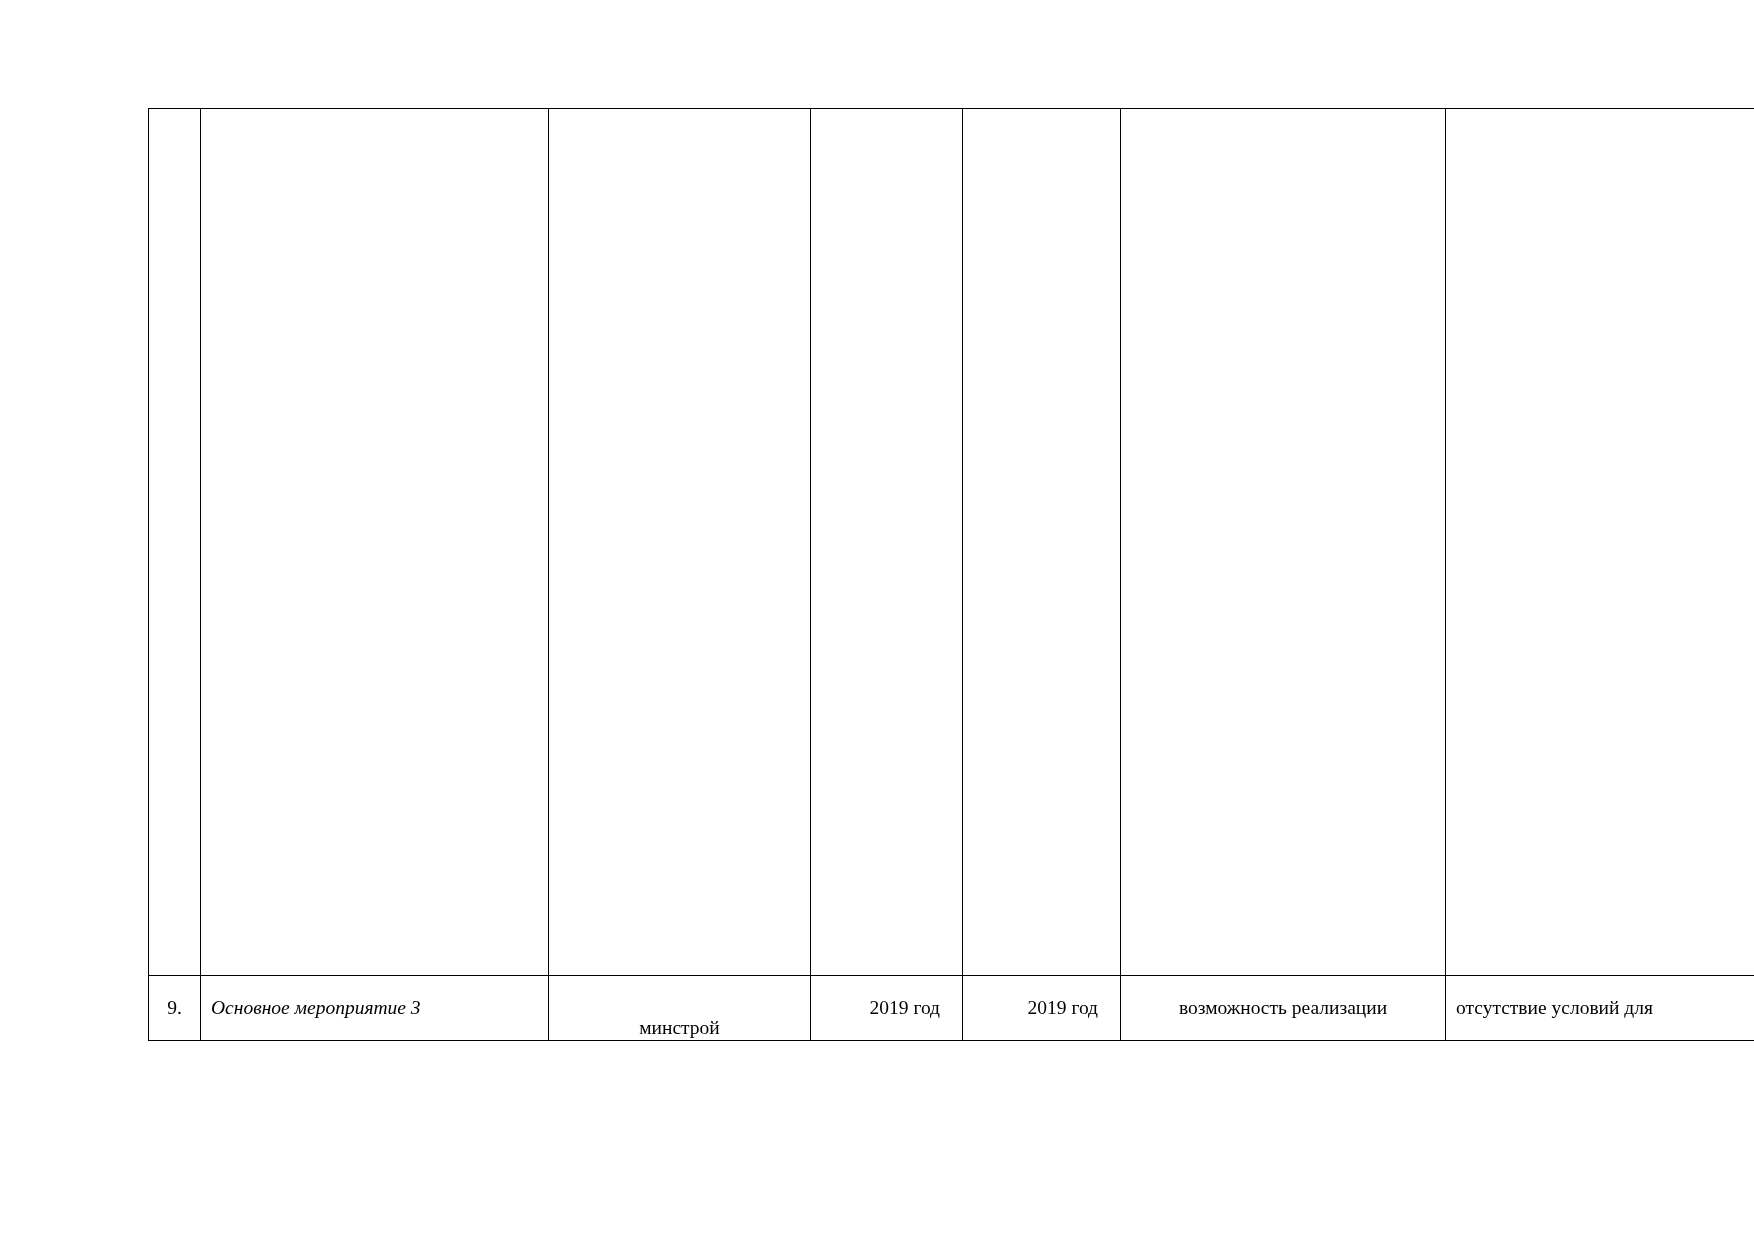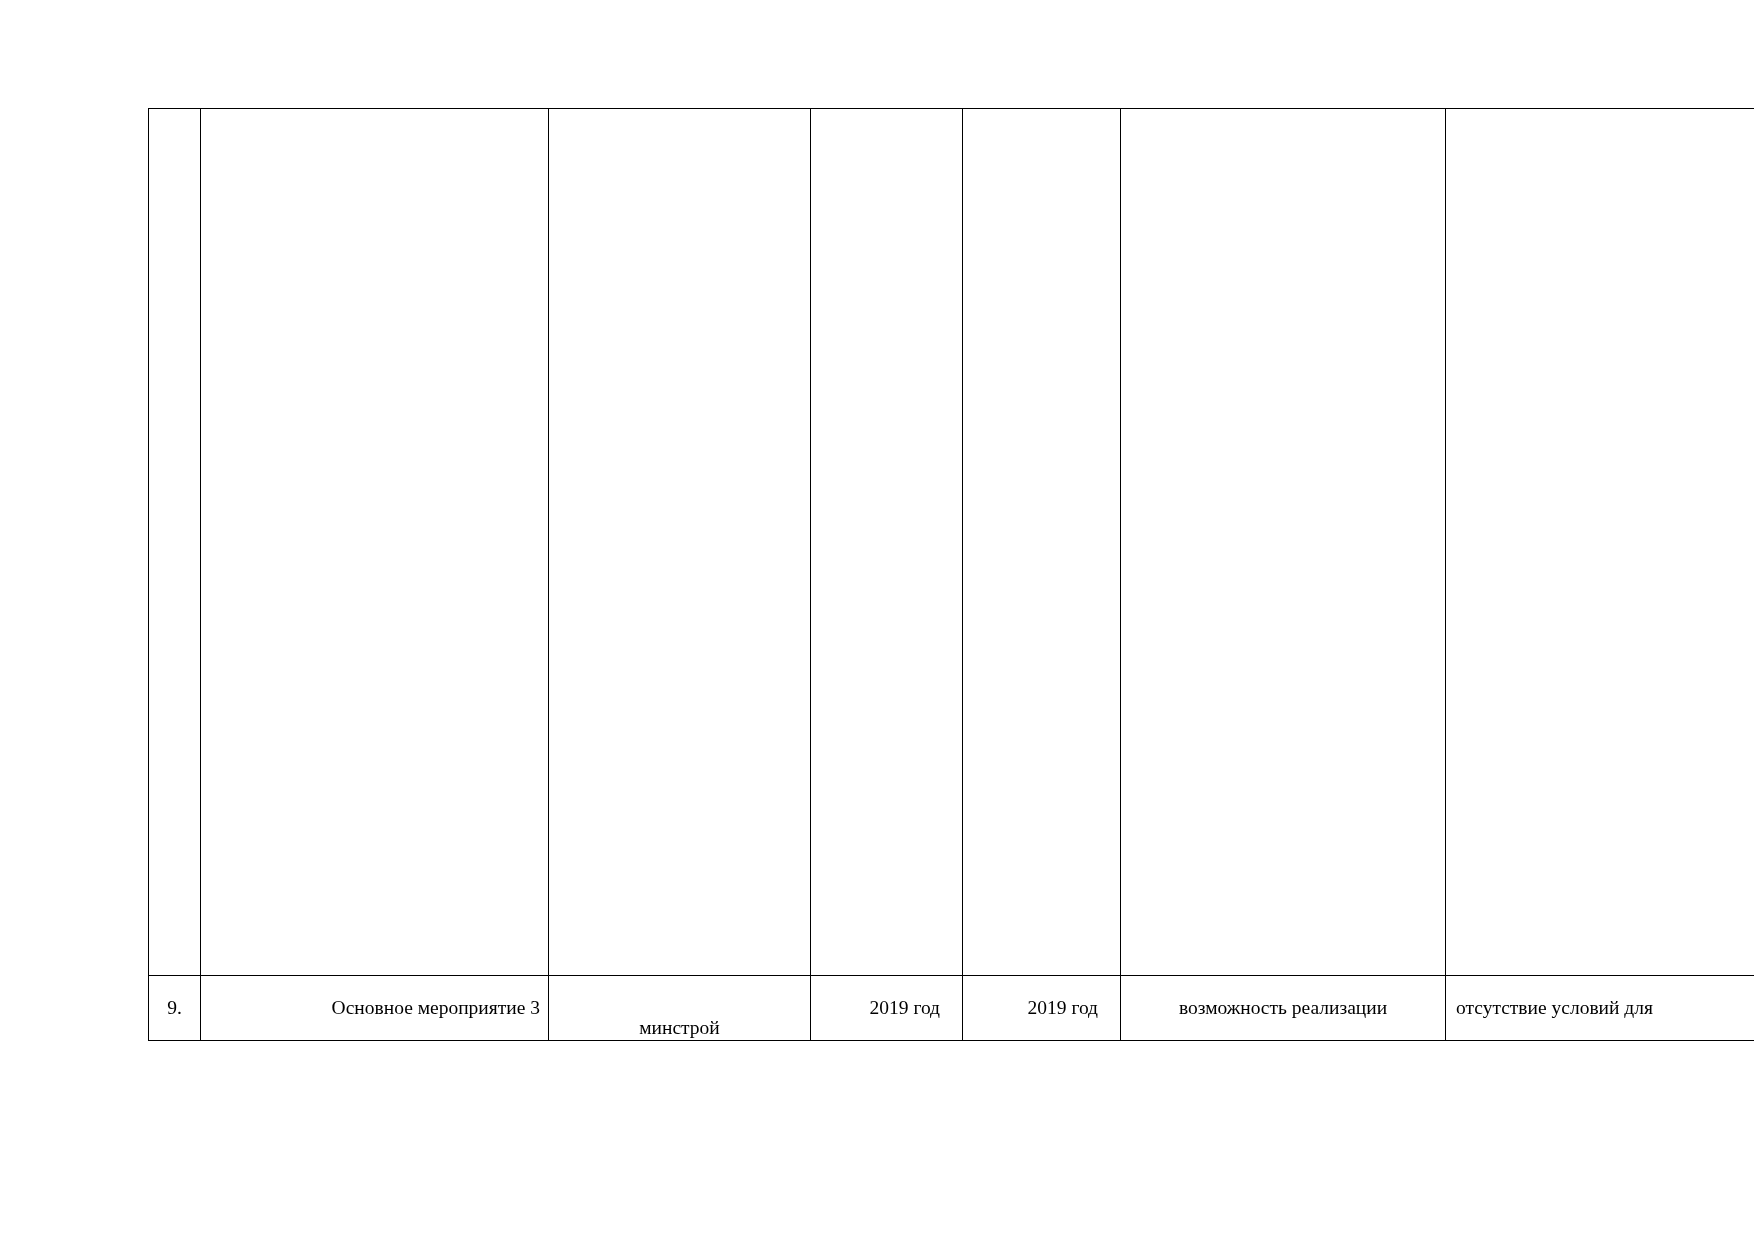--- a/index.html
+++ b/index.html
@@ -63,21 +63,21 @@
 
   .cell-inner {
     padding: 0 8px;
     display: block;
   }
 
   .num-cell .cell-inner {
     text-align: center;
     padding: 0 4px;
   }
-  .name-cell .cell-inner { text-align: right; padding-left: 10px; }
+  .name-cell .cell-inner { text-align: left; padding-left: 10px; font-style: italic; }
   .exec-cell .cell-inner { text-align: center; margin-top: 40px; }
   .start-cell .cell-inner { text-align: right; padding-right: 22px; }
   .end-cell .cell-inner { text-align: right; padding-right: 22px; }
   .res-cell .cell-inner { text-align: center; }
   .risk-cell .cell-inner { text-align: left; padding-left: 10px; white-space: nowrap; }
 </style>
 </head>
 <body>
 
 <div class="page">

